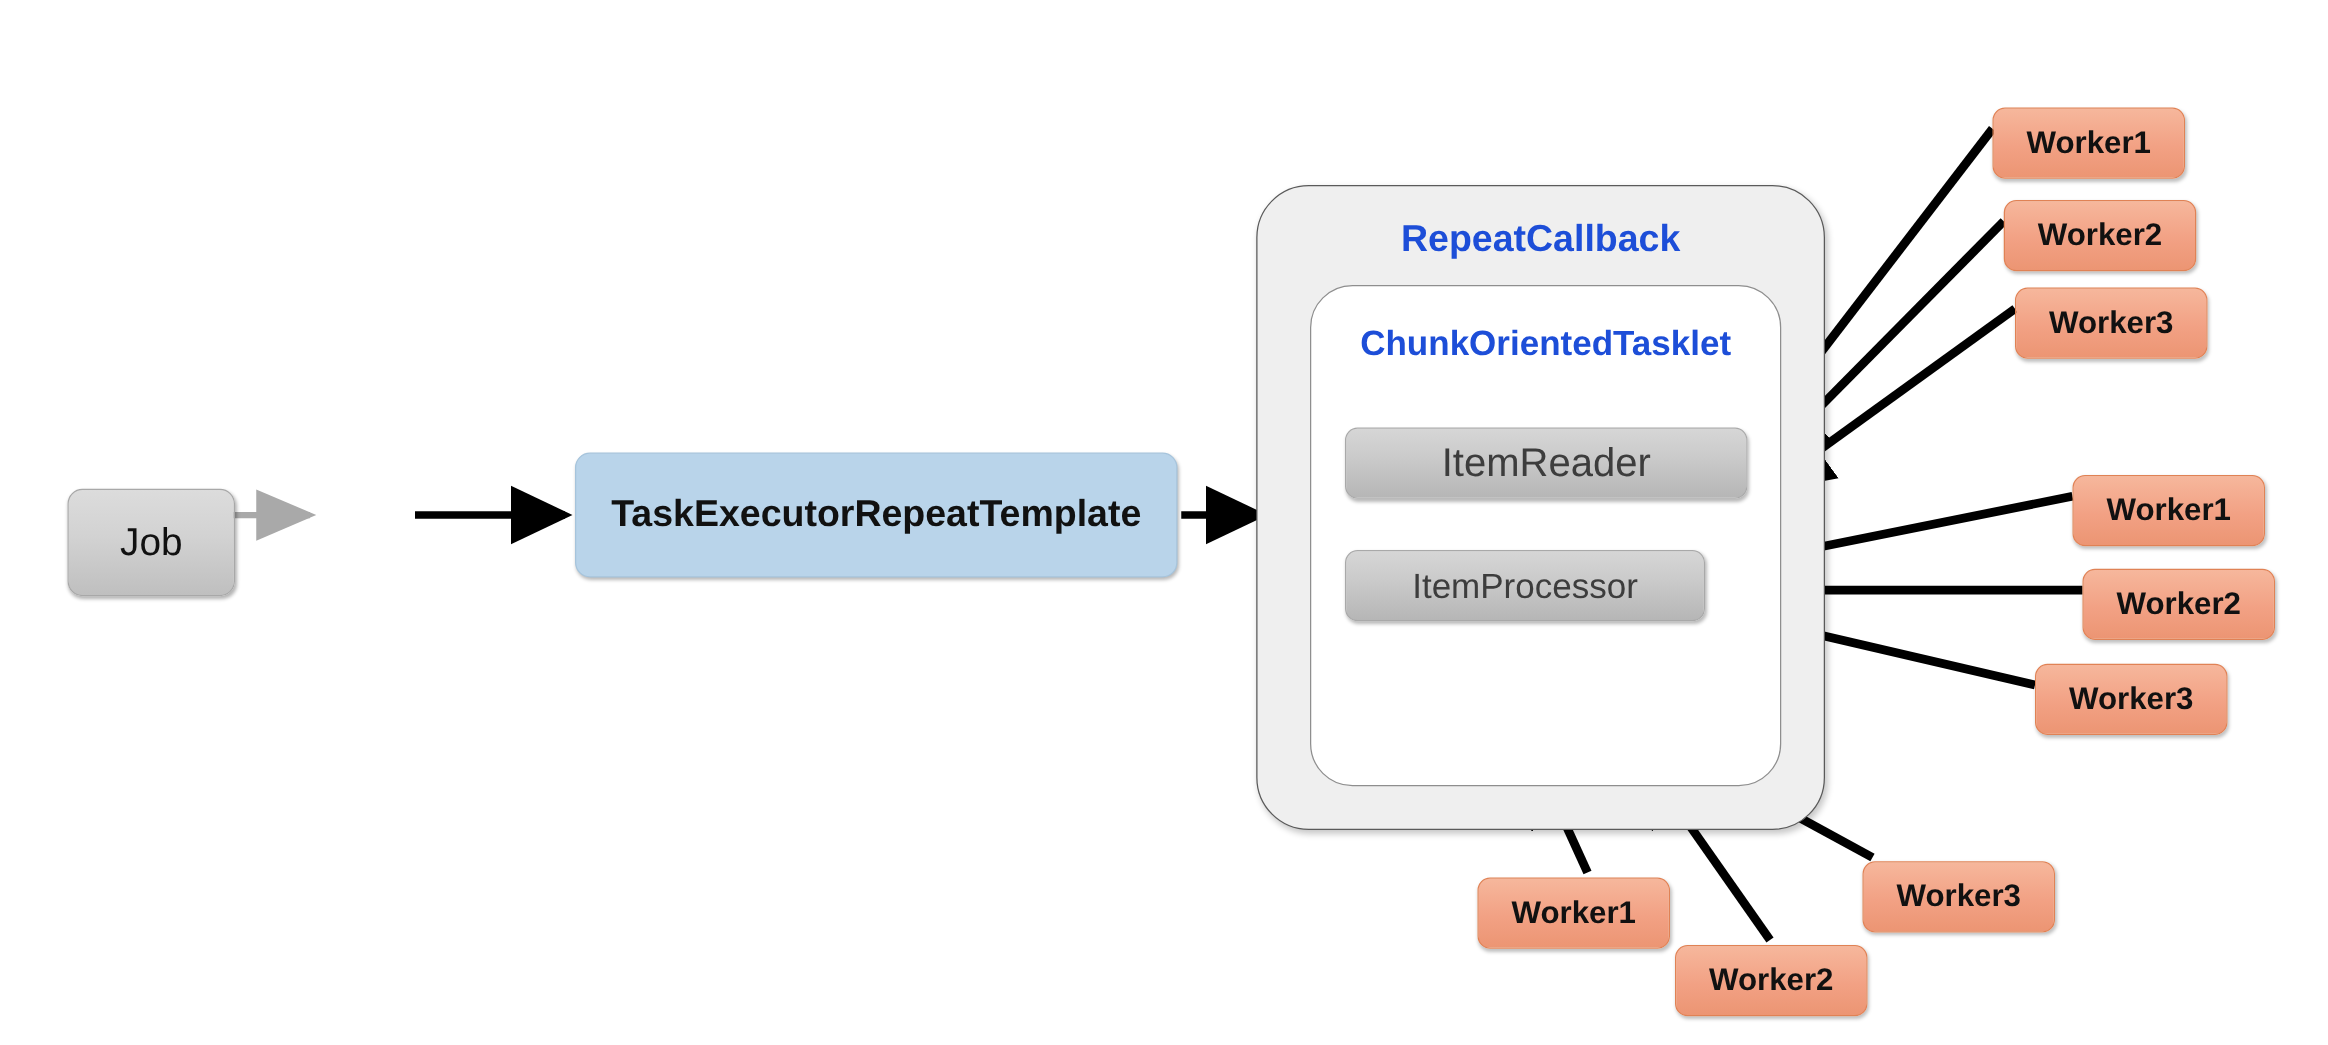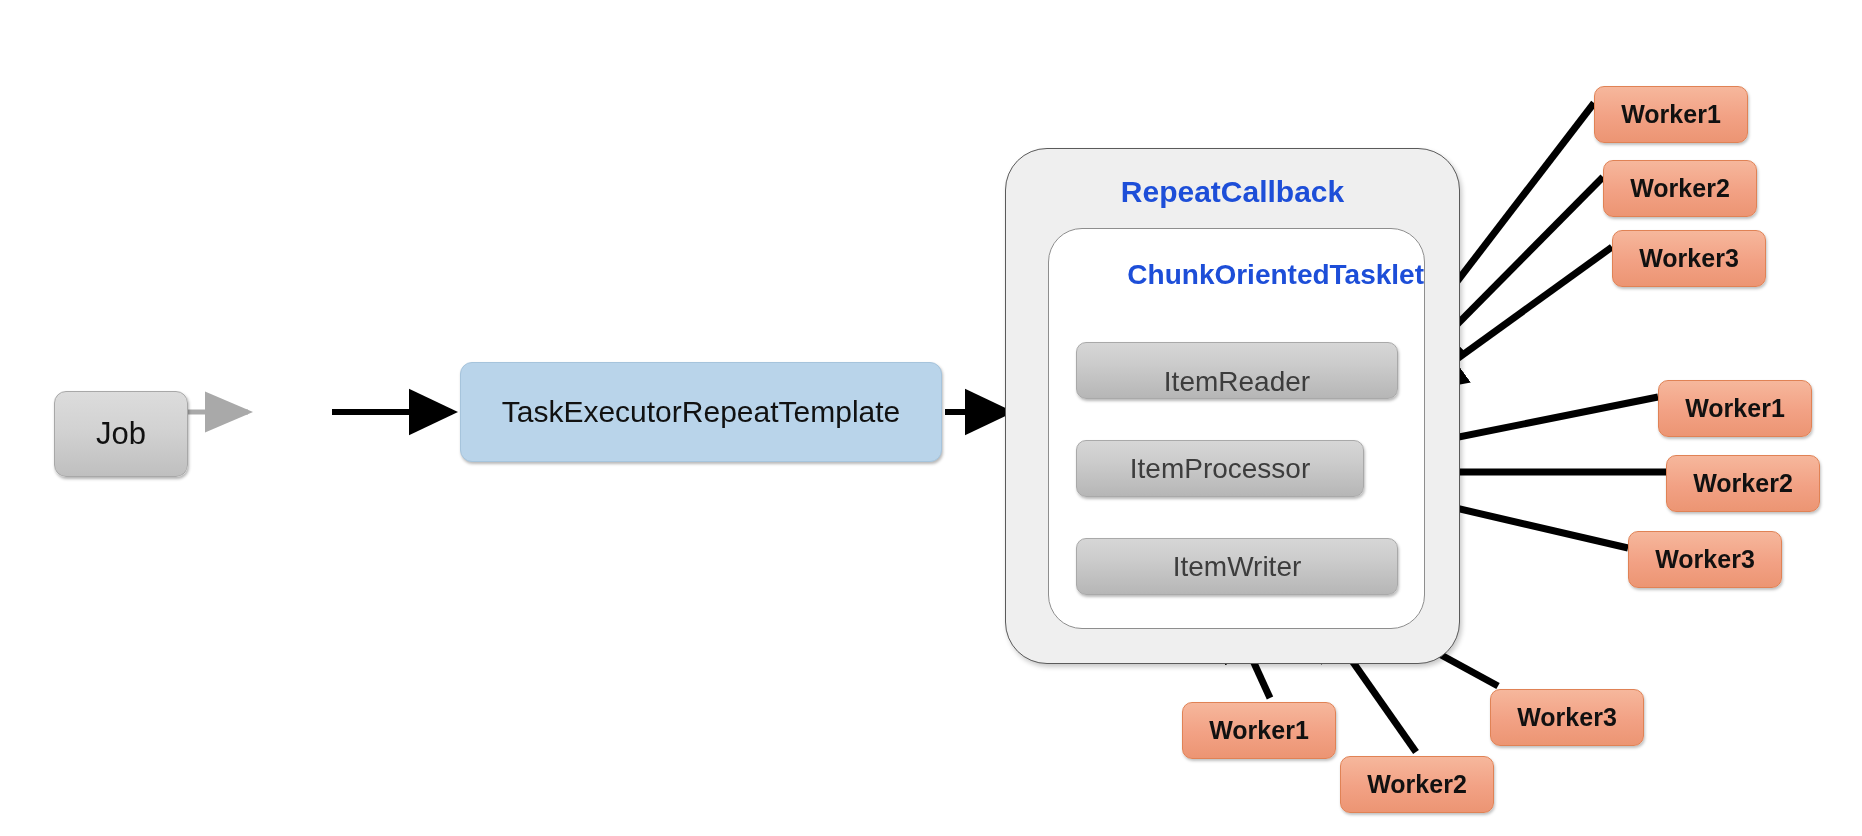--- a/index.html
+++ b/index.html
@@ -20,21 +20,21 @@
     background:linear-gradient(180deg,#dcdcdc 0%,#d2d2d2 45%,#bfbfbf 100%);
     border:1px solid #a8a8a8;border-radius:12px;
     box-shadow:1px 2px 3px rgba(0,0,0,.30);
     font-weight:normal;color:#111;margin-top:22px;
   }
 
   
   .blue-pill{
     background:#b9d4ea;border:1px solid #a6c4dc;border-radius:12px;
     box-shadow:1px 2px 3px rgba(0,0,0,.28);
-    font-weight:normal;color:#111;
+    font-weight:bold;color:#111;
   }
 
   
   .comp-box{
     background:linear-gradient(180deg,#d6d6d6 0%,#cbcbcb 40%,#b6b6b6 100%);
     border:1px solid #a9a9a9;border-radius:10px;
     box-shadow:1px 2px 3px rgba(0,0,0,.28);
     color:#3d3d3d;font-weight:400;
   }
 
@@ -157,36 +157,33 @@
 
   <div class="node blue-pill" style="left:460px;top:362px;width:482px;height:100px;font-size:30px;">
     <span>TaskExecutorRepeatTemplate</span>
   </div>
 
   <div class="outer-container" style="left:1005px;top:148px;width:455px;height:516px;">
     <div class="container-title" style="top:26px;font-size:30px;">RepeatCallback</div>
   </div>
 
   <div class="inner-container" style="left:1048px;top:228px;width:377px;height:401px;">
-    <div class="container-title" style="top:30px;font-size:28px;text-align:right;">ChunkOrientedTasklet</div>
-  </div>
-
-
-  <div class="node comp-box" style="left:1076px;top:342px;width:322px;height:57px;font-size:28px;z-index:10;align-items:flex-end;">
+    <div class="container-title" style="top:30px;font-size:28px;">ChunkOrientedTasklet</div>
+  </div>
+
+
+  <div class="node comp-box" style="left:1076px;top:342px;width:322px;height:57px;font-size:32px;z-index:10;">
     <span>ItemReader</span>
   </div>
 
 
   <div class="node comp-box" style="left:1076px;top:440px;width:288px;height:57px;font-size:28px;">
     <span>ItemProcessor</span>
   </div>
 
-  <div class="node comp-box" style="left:1076px;top:538px;width:322px;height:57px;font-size:28px;">
-    <span>ItemWriter</span>
-  </div>
 
   <div class="node worker" style="left:1594px;top:75px;width:154px;height:57px;font-size:25px;">
     <span>Worker1</span>
   </div>
   <div class="node worker" style="left:1603px;top:149px;width:154px;height:57px;font-size:25px;">
     <span>Worker2</span>
   </div>
   <div class="node worker" style="left:1612px;top:219px;width:154px;height:57px;font-size:25px;">
     <span>Worker3</span>
   </div>

